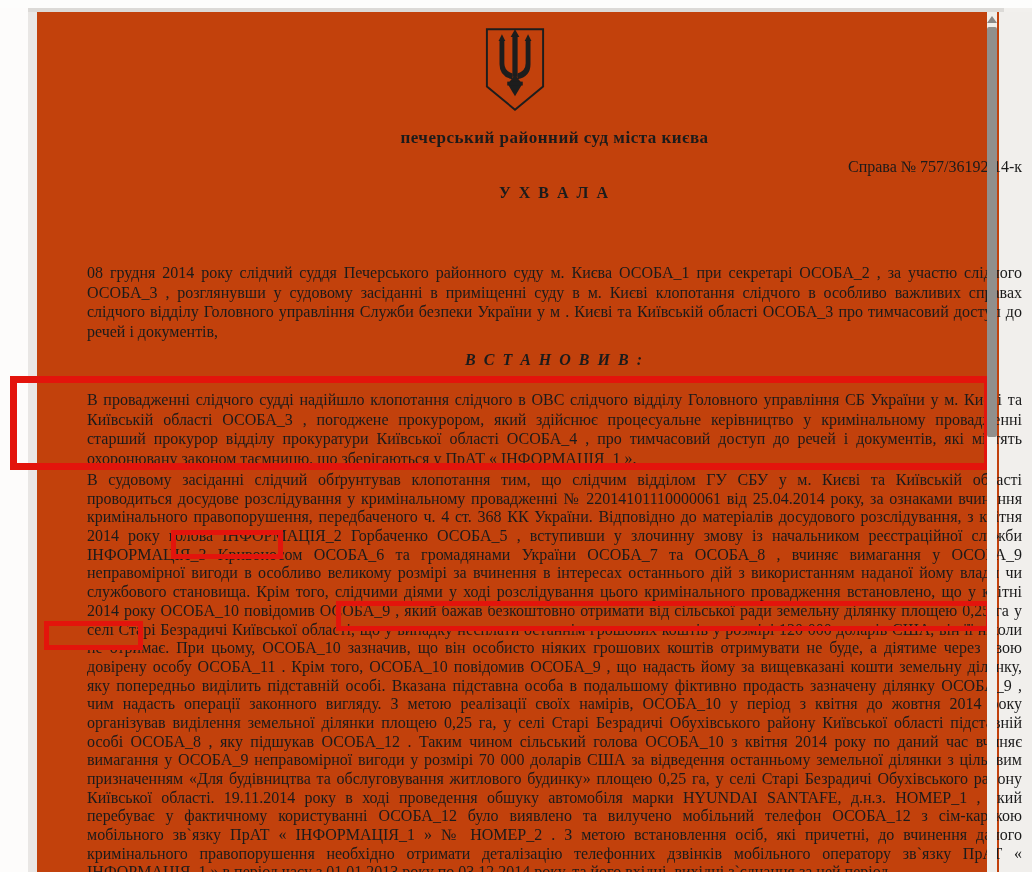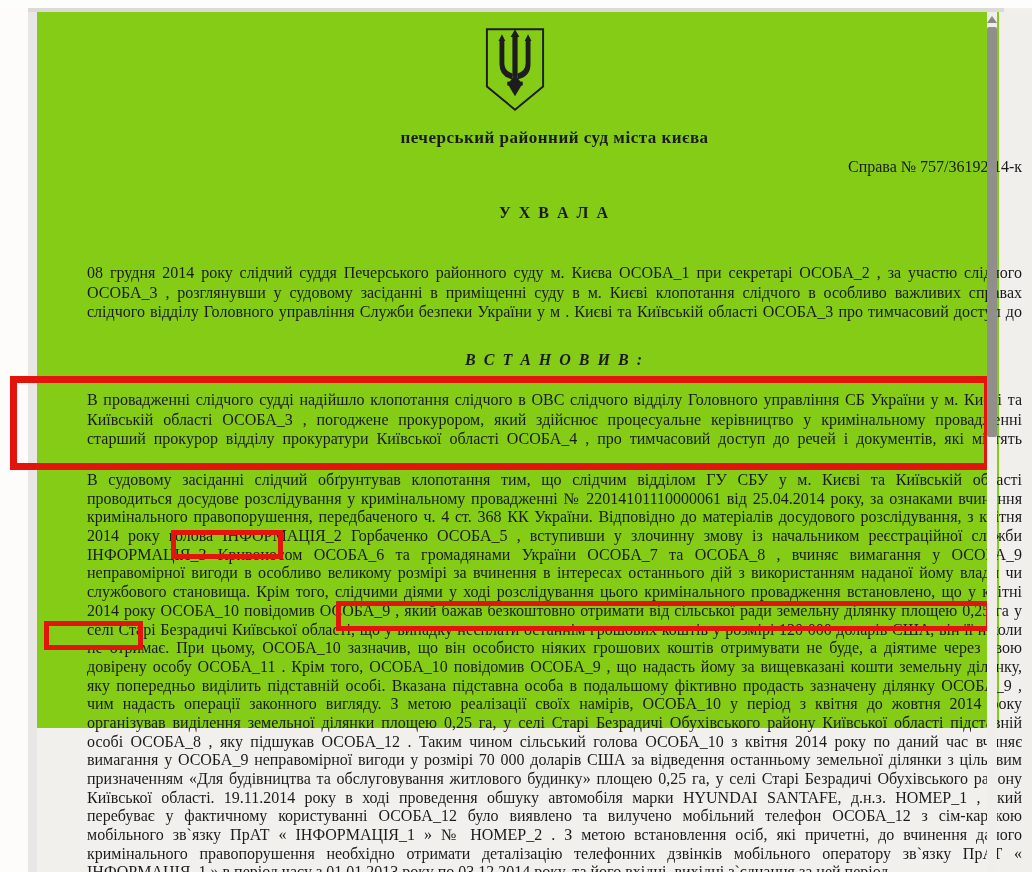--- a/index.html
+++ b/index.html
@@ -6,32 +6,32 @@
   html,body { width:1032px; height:872px; }
   body { font-family:"Liberation Serif","DejaVu Serif",serif; background:#f2f0ed; overflow:hidden; }
   .canvas { position:relative; width:1032px; height:872px; background:#f2f0ed; }
 
   
   .top-band   { position:absolute; left:0; top:0; width:1032px; height:8px; background:#fdfdfc; }
   .top-line   { position:absolute; left:28px; top:8px; width:976px; height:4px; background:#dcdad7; }
   .left-margin{ position:absolute; left:0; top:8px; width:28px; height:864px; background:#fdfcfb; }
   .left-divider{ position:absolute; left:28px; top:12px; width:9px; height:860px; background:#e9e7e5; }
   .right-margin{ position:absolute; left:999px; top:12px; width:33px; height:860px; background:#f1efec; }
-  .doc { position:absolute; left:37px; top:12px; width:962px; height:716px; background:#84cc16; color:#1b1b1b; }
+  .doc { position:absolute; left:37px; top:12px; width:962px; height:860px; background:#c2410c; color:#1b1b1b; }
 
   
   .emblem { position:absolute; left:447px; top:14px; }
 
   
   .court { position:absolute; left:50px; top:116px; width:935px; text-align:center;
            font-weight:bold; font-size:17px; letter-spacing:0.5px; }
   .case  { position:absolute; left:50px; top:146px; width:935px; text-align:right; font-size:16px; }
   .h1, .h2, .h3 { position:absolute; left:50px; width:935px; text-align:center;
            font-weight:bold; font-size:16px; letter-spacing:2px; }
-  .h1 { top:192px; } .h2 { top:216px; } .h3 { top:339px;font-style:italic; }
+  .h1 { top:172px; } .h2 { top:216px; } .h3 { top:339px;font-style:italic; }
 
   
   .para { position:absolute; left:50px; width:935px; font-size:16px; }
   .p1 { top:251px; } .p2 { top:378px; } .p3 { top:459px; }
   .tl { width:100%; height:19.5px; line-height:19.5px; white-space:nowrap;
         text-align:justify; text-align-last:justify; }
   .p3 .tl { height:18.7px; line-height:18.7px; }
   .tl.last { text-align-last:left; }
 
   
@@ -74,28 +74,30 @@
     </svg>
 
     <div class="court">печерський районний суд міста києва</div>
     <div class="case">Справа № 757/36192/14-к</div>
     <div class="h1">У Х В А Л А</div>
 
     <div class="para p1">
       <div class="tl">08 грудня 2014 року слідчий суддя Печерського районного суду м. Києва ОСОБА_1 при секретарі ОСОБА_2 , за участю слідчого</div>
       <div class="tl">ОСОБА_3 , розглянувши у судовому засіданні в приміщенні суду в м. Києві клопотання слідчого в особливо важливих справах</div>
       <div class="tl">слідчого відділу Головного управління Служби безпеки України у м . Києві та Київській області ОСОБА_3 про тимчасовий доступ до</div>
+      <div class="tl last">речей і документів,</div>
     </div>
 
     <div class="h3">В С Т А Н О В И В :</div>
 
     <div class="para p2">
       <div class="tl">В провадженні слідчого судді надійшло клопотання слідчого в ОВС слідчого відділу Головного управління СБ України у м. Києві та</div>
       <div class="tl">Київській області ОСОБА_3 , погоджене прокурором, який здійснює процесуальне керівництво у кримінальному провадженні</div>
       <div class="tl">старший прокурор відділу прокуратури Київської області ОСОБА_4 , про тимчасовий доступ до речей і документів, які містять</div>
+      <div class="tl last">охоронювану законом таємницю, що зберігаються у ПрАТ « ІНФОРМАЦІЯ_1 ».</div>
     </div>
 
     <div class="para p3">
       <div class="tl">В судовому засіданні слідчий обґрунтував клопотання тим, що слідчим відділом ГУ СБУ у м. Києві та Київській області</div>
       <div class="tl">проводиться досудове розслідування у кримінальному провадженні № 22014101110000061 від 25.04.2014 року, за ознаками вчинення</div>
       <div class="tl">кримінального правопорушення, передбаченого ч. 4 ст. 368 КК України. Відповідно до матеріалів досудового розслідування, з квітня</div>
       <div class="tl">2014 року голова ІНФОРМАЦІЯ_2 Горбаченко ОСОБА_5 , вступивши у злочинну змову із начальником реєстраційної служби</div>
       <div class="tl">ІНФОРМАЦІЯ_3 Кривоносом ОСОБА_6 та громадянами України ОСОБА_7 та ОСОБА_8 , вчиняє вимагання у ОСОБА_9</div>
       <div class="tl">неправомірної вигоди в особливо великому розмірі за вчинення в інтересах останнього дій з використанням наданої йому влади чи</div>
       <div class="tl">службового становища. Крім того, слідчими діями у ході розслідування цього кримінального провадження встановлено, що у квітні</div>

